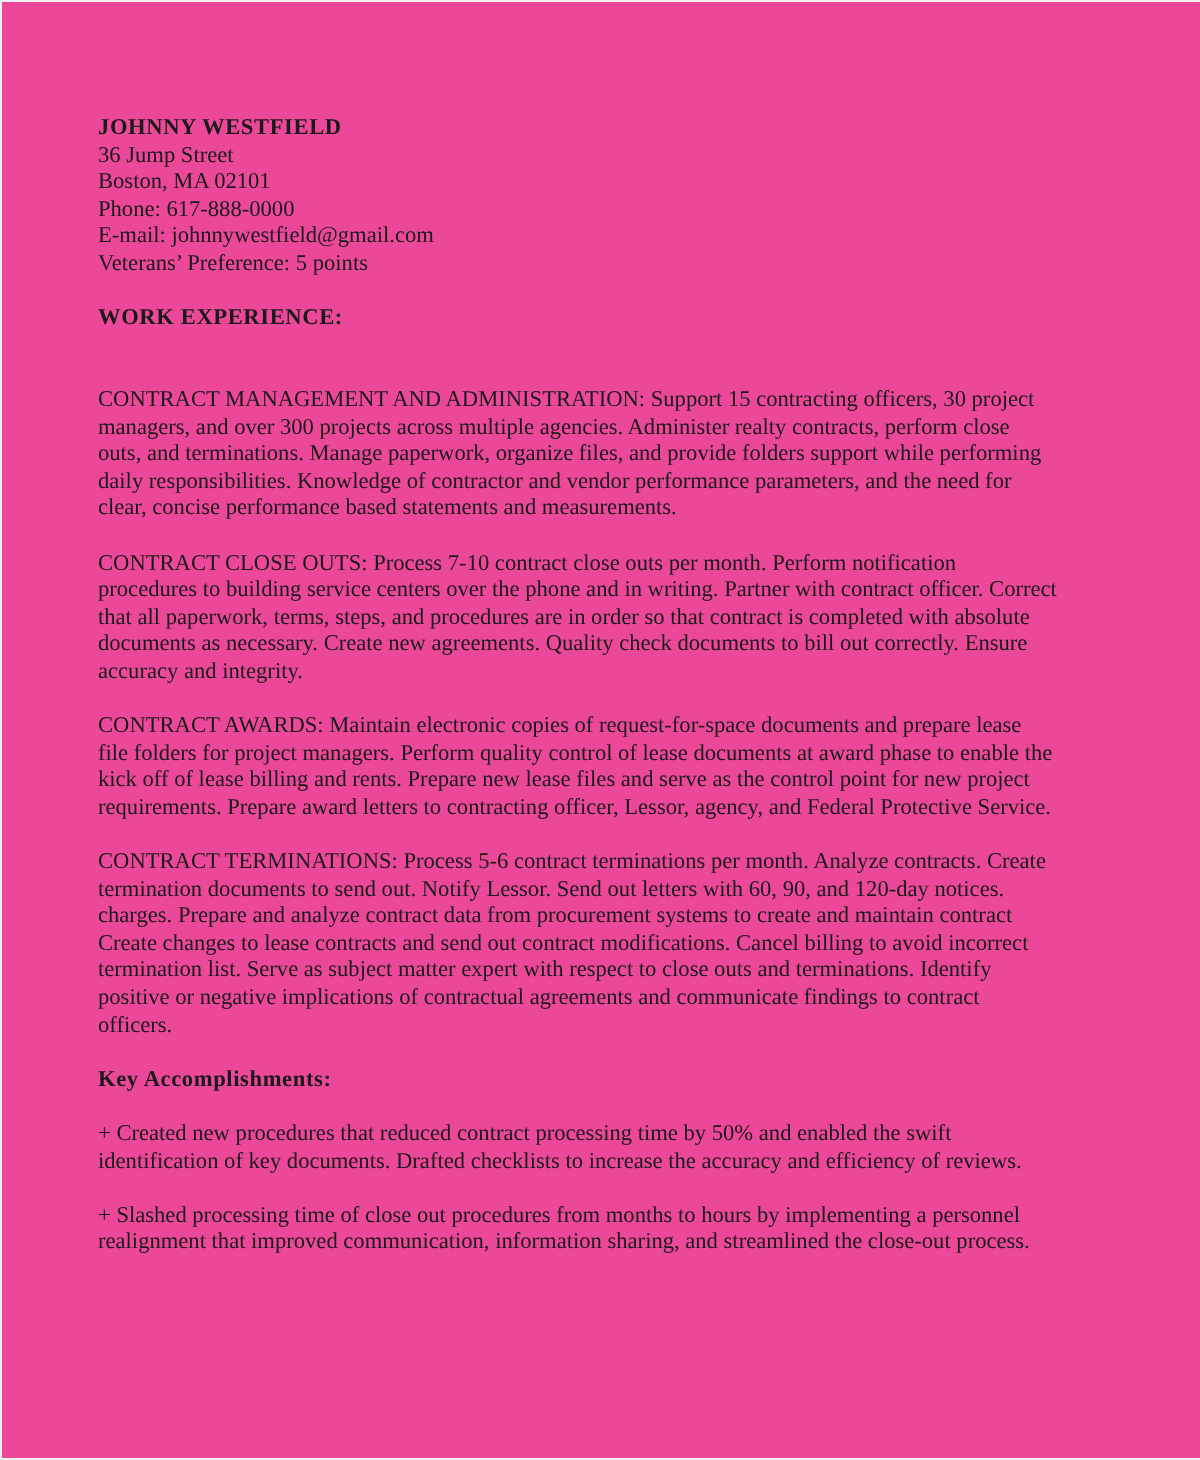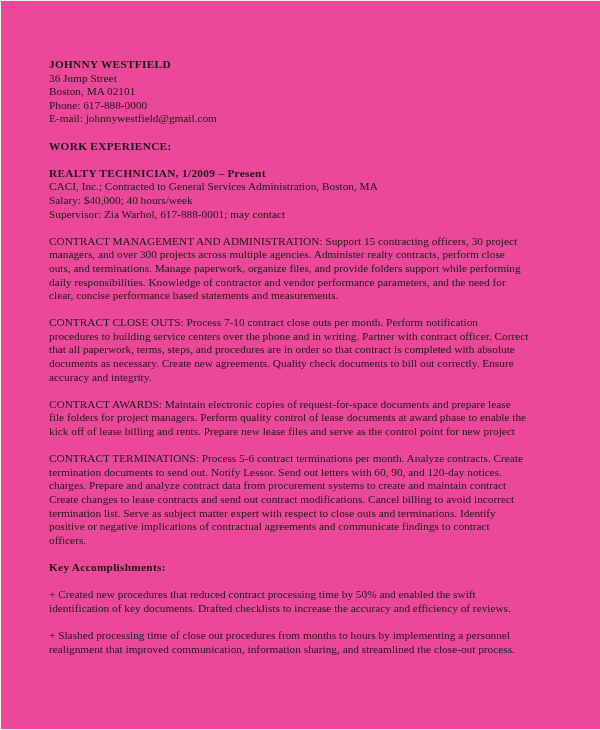--- a/index.html
+++ b/index.html
@@ -32,34 +32,29 @@
 
 <div class="page">
   <div class="content">
 
     <div>
       <span class="line bold">JOHNNY WESTFIELD</span>
       <span class="line">36 Jump Street</span>
       <span class="line">Boston, MA 02101</span>
       <span class="line">Phone: 617-888-0000</span>
       <span class="line">E-mail: johnnywestfield@gmail.com</span>
+      <span class="line">Veterans’ Preference: 5 points</span>
     </div>
 
     <div class="gap"></div>
 
     <span class="line bold">WORK EXPERIENCE:</span>
 
     <div class="gap"></div>
 
-    <div>
-      <span class="line bold">REALTY TECHNICIAN, 1/2009 – Present</span>
-      <span class="line">CACI, Inc.; Contracted to General Services Administration, Boston, MA</span>
-      <span class="line">Salary: $40,000; 40 hours/week</span>
-      <span class="line">Supervisor: Zia Warhol, 617-888-0001; may contact</span>
-    </div>
 
     <div class="gap"></div>
 
     <div>
       <span class="line">CONTRACT MANAGEMENT AND ADMINISTRATION: Support 15 contracting officers, 30 project</span>
       <span class="line">managers, and over 300 projects across multiple agencies. Administer realty contracts, perform close</span>
       <span class="line">outs, and terminations. Manage paperwork, organize files, and provide folders support while performing</span>
       <span class="line">daily responsibilities. Knowledge of contractor and vendor performance parameters, and the need for</span>
       <span class="line">clear, concise performance based statements and measurements.</span>
     </div>
@@ -73,20 +68,21 @@
       <span class="line">documents as necessary. Create new agreements. Quality check documents to bill out correctly. Ensure</span>
       <span class="line">accuracy and integrity.</span>
     </div>
 
     <div class="gap"></div>
 
     <div>
       <span class="line">CONTRACT AWARDS: Maintain electronic copies of request-for-space documents and prepare lease</span>
       <span class="line">file folders for project managers. Perform quality control of lease documents at award phase to enable the</span>
       <span class="line">kick off of lease billing and rents. Prepare new lease files and serve as the control point for new project</span>
+      <span class="line">requirements. Prepare award letters to contracting officer, Lessor, agency, and Federal Protective Service.</span>
     </div>
 
     <div class="gap"></div>
 
     <div>
       <span class="line">CONTRACT TERMINATIONS: Process 5-6 contract terminations per month. Analyze contracts. Create</span>
       <span class="line">termination documents to send out. Notify Lessor. Send out letters with 60, 90, and 120-day notices.</span>
       <span class="line">charges. Prepare and analyze contract data from procurement systems to create and maintain contract</span>
       <span class="line">Create changes to lease contracts and send out contract modifications. Cancel billing to avoid incorrect</span>
       <span class="line">termination list. Serve as subject matter expert with respect to close outs and terminations. Identify</span>

